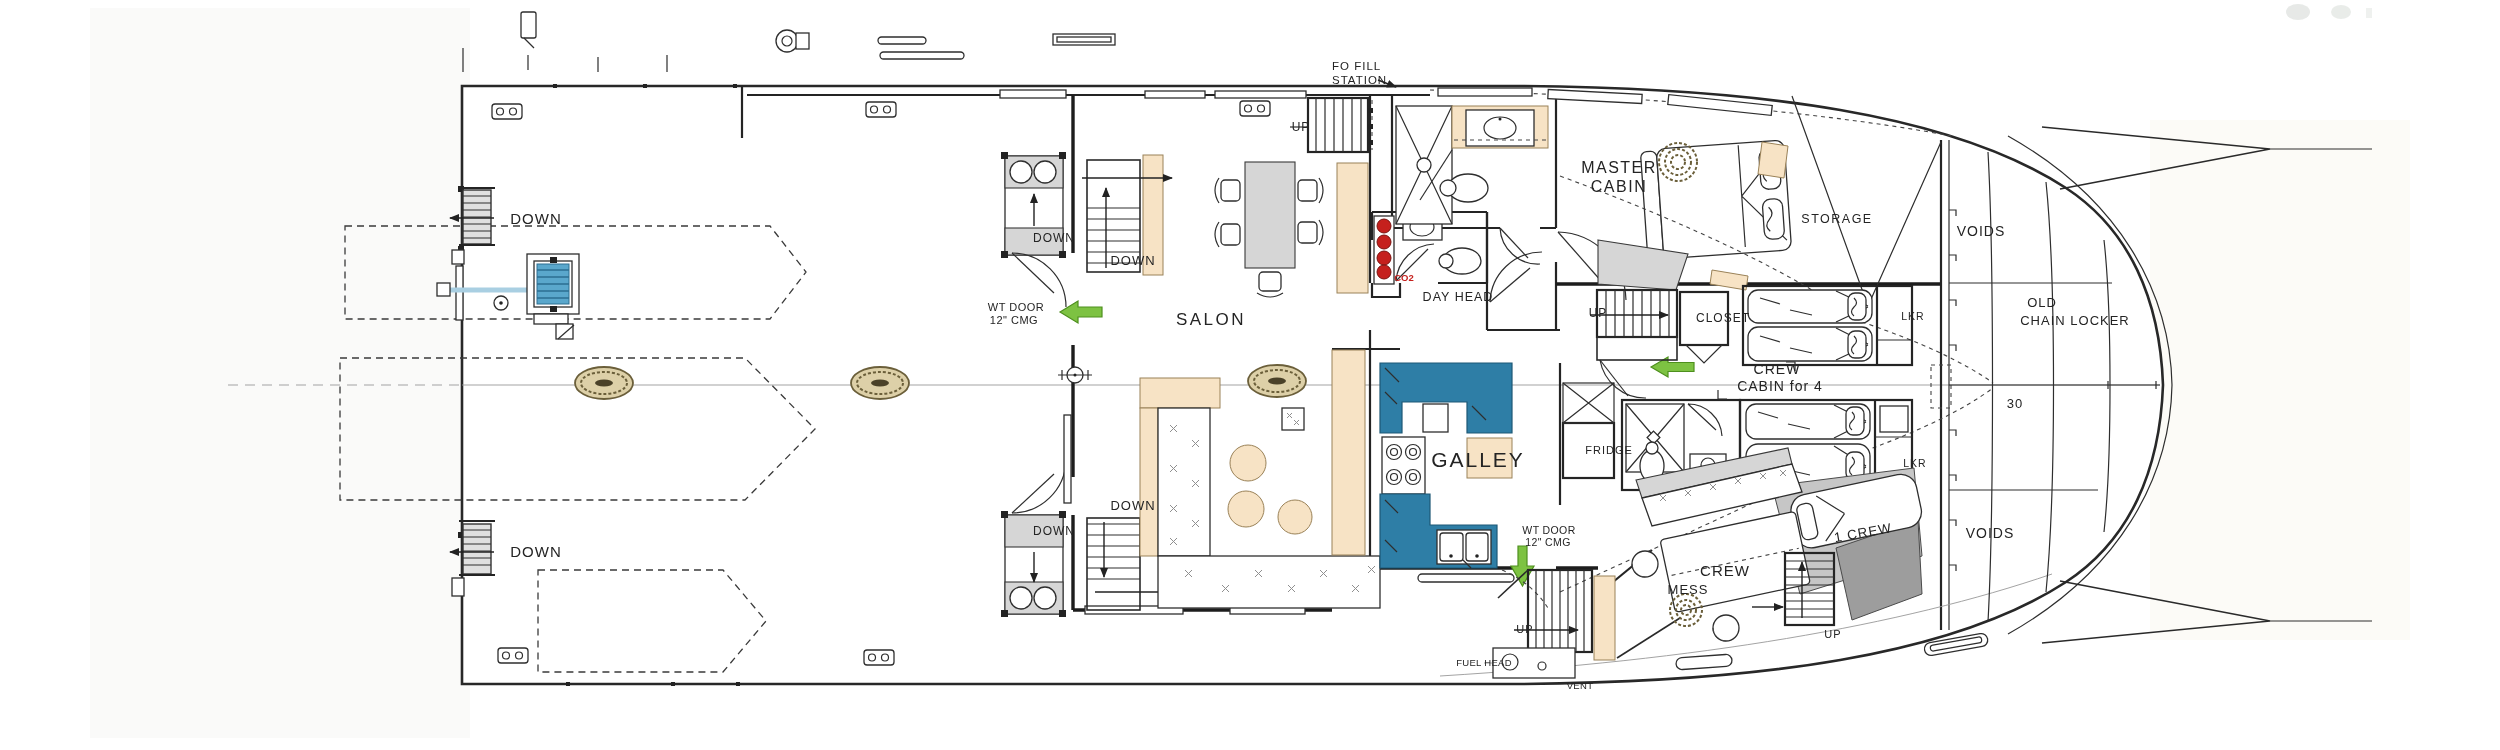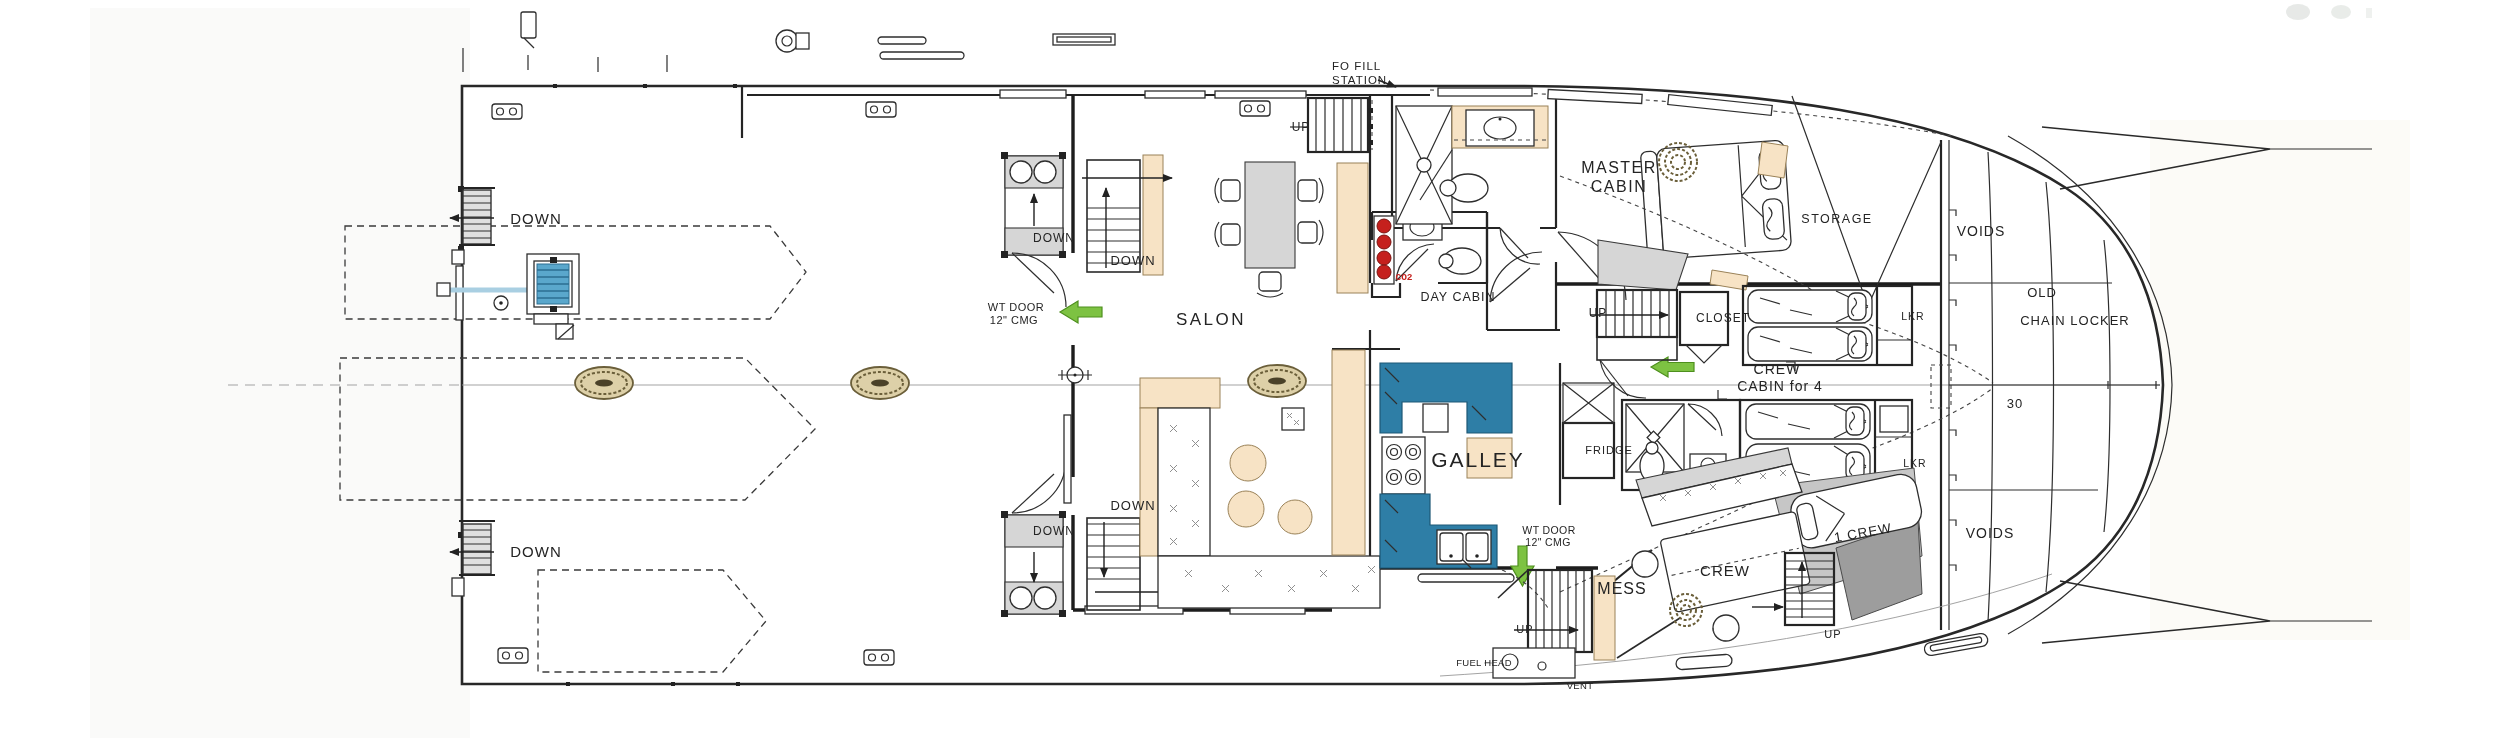--- a/index.html
+++ b/index.html
@@ -514,40 +514,40 @@
   <div class="lbl c" style="left:1034px;top:238px;font-size:12px;">DOWN</div>
   <div class="lbl c" style="left:1034px;top:531px;font-size:12px;">DOWN</div>
   <div class="lbl c" style="left:1113px;top:260px;font-size:13px;">DOWN</div>
   <div class="lbl c" style="left:1113px;top:505px;font-size:13px;">DOWN</div>
   <div class="lbl c" style="left:996px;top:307px;font-size:11px;letter-spacing:.5px;">WT DOOR</div>
   <div class="lbl c" style="left:994px;top:320px;font-size:11px;letter-spacing:.5px;">12" CMG</div>
   <div class="lbl c" style="left:1191px;top:319px;font-size:17px;letter-spacing:2.5px;">SALON</div>
   <div class="lbl c" style="left:1281px;top:127px;font-size:12px;">UP</div>
   <div class="lbl" style="left:1332px;top:61px;font-size:11.5px;">FO FILL</div>
   <div class="lbl" style="left:1332px;top:75px;font-size:11.5px;">STATION</div>
-  <div class="lbl c" style="left:1384px;top:278px;font-size:9.5px;color:#c5201d;font-weight:bold;letter-spacing:0;font-family:Liberation Mono, monospace;">CO2</div>
-  <div class="lbl c" style="left:1438px;top:297px;font-size:12.5px;">DAY CABIN</div>
+  <div class="lbl c" style="left:1384px;top:278px;font-size:9.5px;color:#c5201d;font-weight:bold;letter-spacing:0;">CO2</div>
+  <div class="lbl c" style="left:1438px;top:297px;font-size:12.5px;">DAY HEAD</div>
   <div class="lbl c" style="left:1599px;top:168px;font-size:16px;letter-spacing:1.5px;">MASTER</div>
   <div class="lbl c" style="left:1599px;top:187px;font-size:16px;letter-spacing:1.5px;">CABIN</div>
   <div class="lbl c" style="left:1817px;top:219px;font-size:12.5px;letter-spacing:1.5px;">STORAGE</div>
   <div class="lbl c" style="left:1961px;top:231px;font-size:14px;">VOIDS</div>
   <div class="lbl c" style="left:1970px;top:533px;font-size:14px;">VOIDS</div>
-  <div class="lbl c" style="left:2022px;top:292px;font-size:13px;">OLD</div>
+  <div class="lbl c" style="left:2022px;top:302px;font-size:13px;">OLD</div>
   <div class="lbl c" style="left:2031px;top:320px;font-size:13px;margin-left:24px;">CHAIN LOCKER</div>
   <div class="lbl c" style="left:1995px;top:403px;font-size:13px;">30</div>
   <div class="lbl c" style="left:1578px;top:313px;font-size:12px;">UP</div>
   <div class="lbl c" style="left:1703px;top:318px;font-size:12px;">CLOSET</div>
   <div class="lbl c" style="left:1757px;top:369px;font-size:14px;">CREW</div>
   <div class="lbl c" style="left:1760px;top:386px;font-size:14px;">CABIN for 4</div>
   <div class="lbl c" style="left:1589px;top:450px;font-size:11px;">FRIDGE</div>
   <div class="lbl c" style="left:1893px;top:316px;font-size:10.5px;">LKR</div>
   <div class="lbl c" style="left:1895px;top:463px;font-size:10.5px;">LKR</div>
   <div class="lbl" style="left:1863px;top:533px;font-size:13.5px;transform:translate(-50%,-50%) rotate(-10deg);">1 CREW</div>
   <div class="lbl c" style="left:1705px;top:570px;font-size:15px;">CREW</div>
-  <div class="lbl c" style="left:1602px;top:589px;font-size:16px;">MESS</div>
+  <div class="lbl c" style="left:1668px;top:589px;font-size:13px;">MESS</div>
   <div class="lbl c" style="left:1813px;top:634px;font-size:11px;">UP</div>
   <div class="lbl c" style="left:1505px;top:629px;font-size:11px;">UP</div>
   <div class="lbl c" style="left:1464px;top:663px;font-size:9.5px;letter-spacing:.3px;">FUEL HEAD</div>
   <div class="lbl c" style="left:1560px;top:666px;font-size:9.5px;letter-spacing:.3px;margin-top:20px;">VENT</div>
   <div class="lbl c" style="left:1529px;top:530px;font-size:10.5px;letter-spacing:.4px;">WT DOOR</div>
   <div class="lbl c" style="left:1528px;top:542px;font-size:10.5px;letter-spacing:.4px;">12" CMG</div>
   <div class="lbl c" style="left:1458px;top:459px;font-size:21px;letter-spacing:2px;">GALLEY</div>
 
 </div>
 

